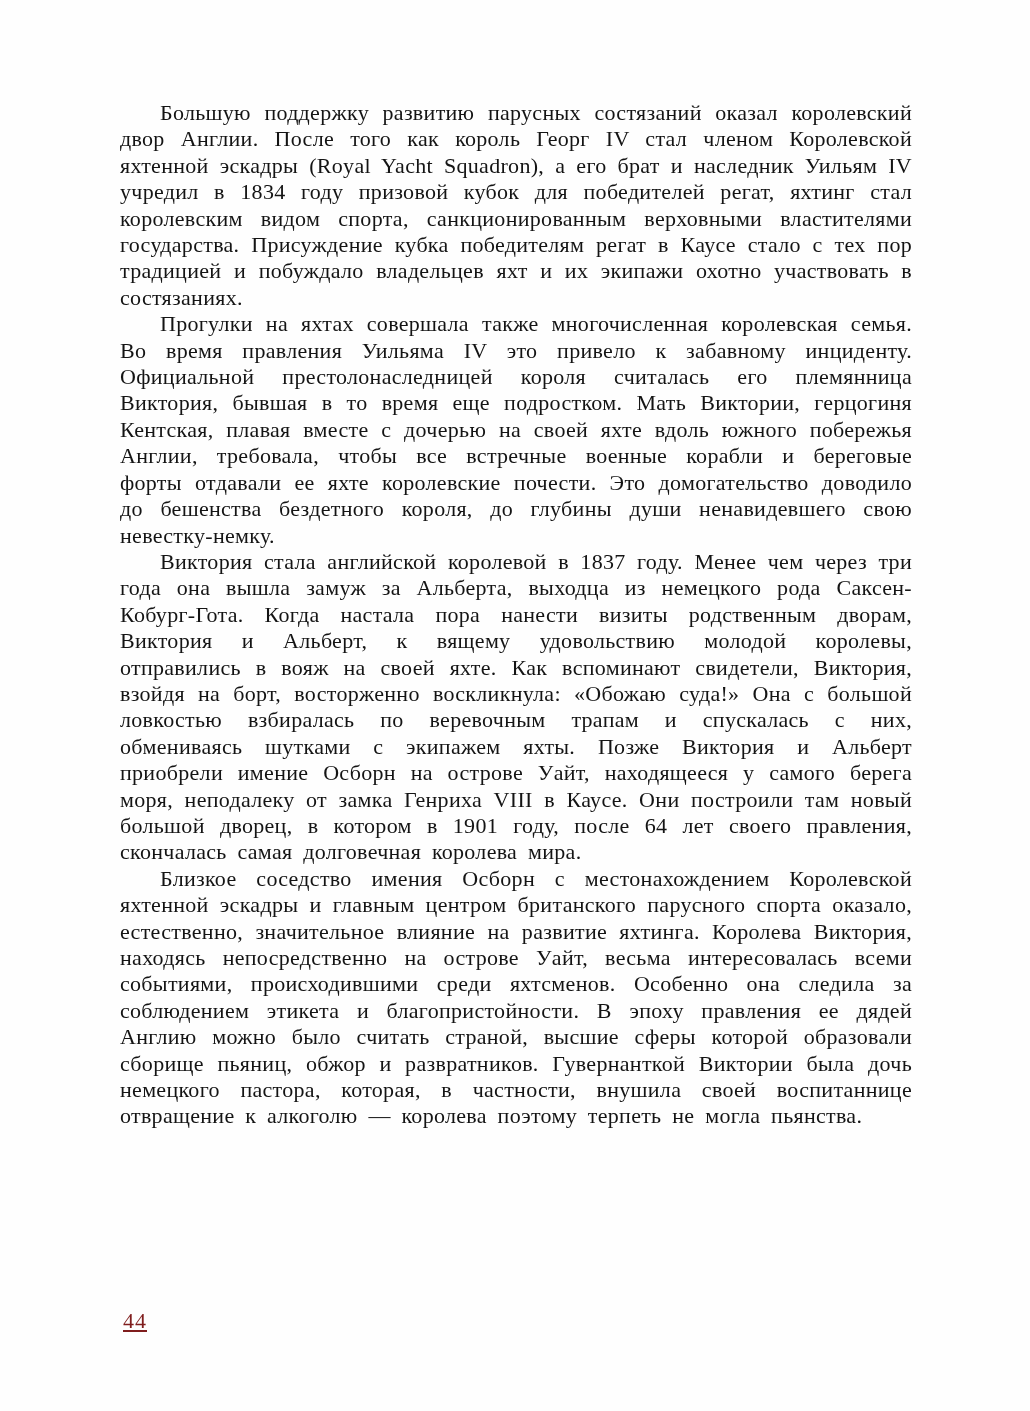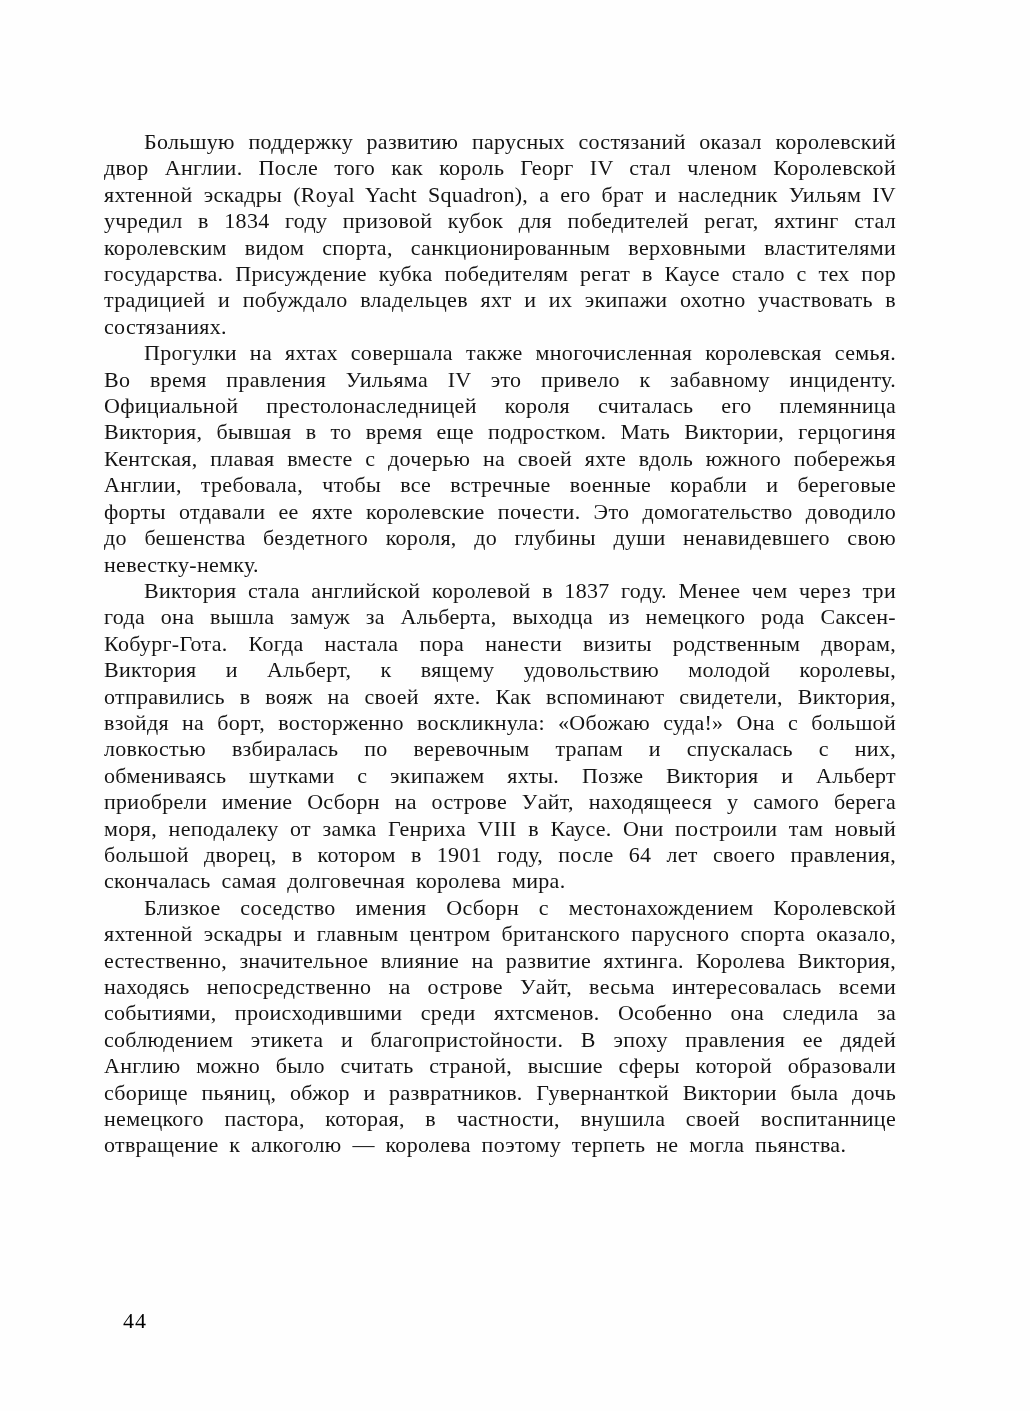--- a/index.html
+++ b/index.html
@@ -11,42 +11,42 @@
     position: relative;
     width: 1030px;
     height: 1411px;
     background: #fefefe;
     overflow: hidden;
     font-family: "Liberation Serif", serif;
     color: #141414;
   }
   .text-block {
     position: absolute;
-    left: 104px;
+    left: 120px;
     top: 100px;
     width: 792px;
-    margin-top: 29px;
   }
   .para {
     margin: 0;
     text-indent: 40px;
     text-align: justify;
     font-size: 22px;
     line-height: 26.4px;
     word-spacing: 5px;
     letter-spacing: 0.3px;
     font-weight: normal;
   }
   .page-number {
     position: absolute;
     left: 123px;
     top: 1308px;
     font-size: 22px;
     letter-spacing: 1px;
-    color: #000000;
+    color: #7f1d1d;
+    text-decoration: underline;
   }
 </style>
 </head>
 <body>
 
 <div class="book-page">
   <div class="text-block">
     <p class="para">Большую поддержку развитию парусных состязаний оказал королевский двор Англии. После того как король Георг IV стал членом Королевской яхтенной эскадры (Royal Yacht Squadron), а его брат и наследник Уильям IV учредил в 1834 году призовой кубок для победителей регат, яхтинг стал королевским видом спорта, санкционированным верховными властителями государства. Присуждение кубка победителям регат в Каусе стало с тех пор традицией и побуждало владельцев яхт и их экипажи охотно участвовать в состязаниях.</p>
     <p class="para">Прогулки на яхтах совершала также многочисленная королевская семья. Во время правления Уильяма IV это привело к забавному инциденту. Официальной престолонаследницей короля считалась его племянница Виктория, бывшая в то время еще подростком. Мать Виктории, герцогиня Кентская, плавая вместе с дочерью на своей яхте вдоль южного побережья Англии, требовала, чтобы все встречные военные корабли и береговые форты отдавали ее яхте королевские почести. Это домогательство доводило до бешенства бездетного короля, до глубины души ненавидевшего свою невестку-немку.</p>
     <p class="para">Виктория стала английской королевой в 1837 году. Менее чем через три года она вышла замуж за Альберта, выходца из немецкого рода Саксен-Кобург-Гота. Когда настала пора нанести визиты родственным дворам, Виктория и Альберт, к вящему удовольствию молодой королевы, отправились в вояж на своей яхте. Как вспоминают свидетели, Виктория, взойдя на борт, восторженно воскликнула: «Обожаю суда!» Она с большой ловкостью взбиралась по веревочным трапам и спускалась с них, обмениваясь шутками с экипажем яхты. Позже Виктория и Альберт приобрели имение Осборн на острове Уайт, находящееся у самого берега моря, неподалеку от замка Генриха VIII в Каусе. Они построили там новый большой дворец, в котором в 1901 году, после 64 лет своего правления, скончалась самая долговечная королева мира.</p>

